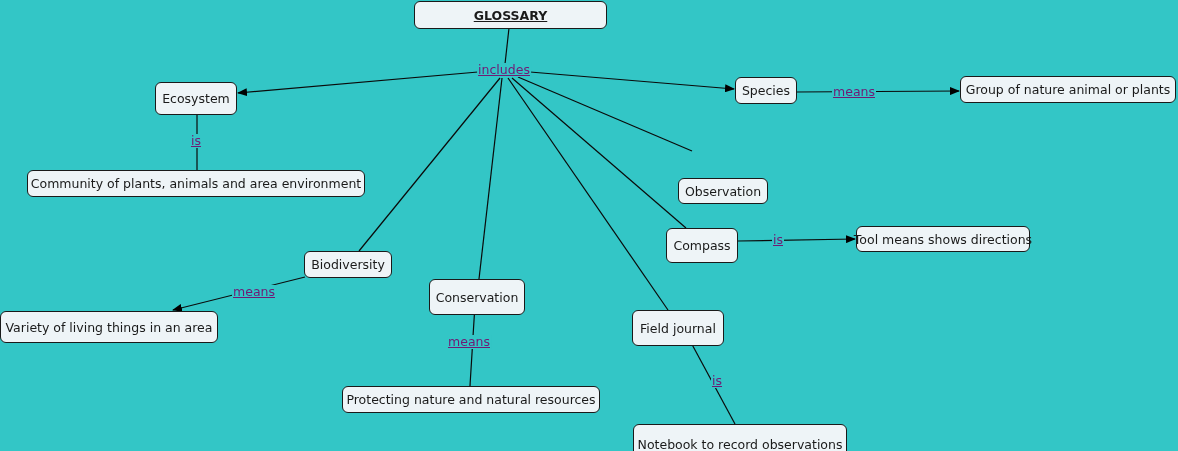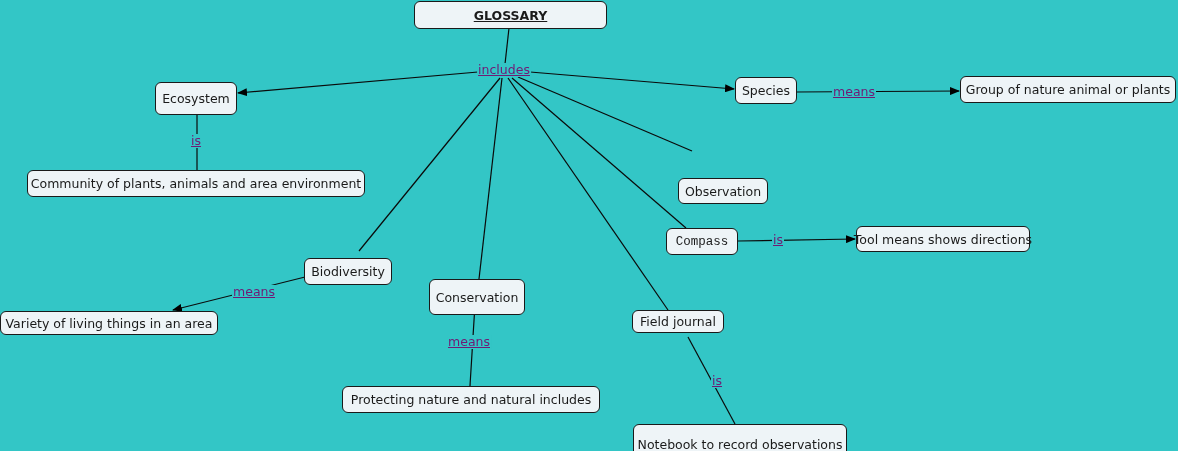--- a/index.html
+++ b/index.html
@@ -73,23 +73,23 @@
 <div class="node root" style="left:414px;top:1px;width:193px;height:28px;">GLOSSARY</div>
 
 <div class="node" style="left:155px;top:82px;width:82px;height:33px;">Ecosystem</div>
 <div class="node" style="left:27px;top:170px;width:338px;height:27px;">Community of plants, animals and area environment</div>
 
 <div class="node" style="left:735px;top:77px;width:62px;height:27px;">Species</div>
 <div class="node" style="left:960px;top:76px;width:216px;height:27px;">Group of nature animal or plants</div>
 
 <div class="node" style="left:678px;top:151px;width:90px;height:26px;margin-top:27px;">Observation</div>
 
-<div class="node" style="left:666px;top:228px;width:72px;height:27px;font-family:Liberation Mono, monospace;">Compass</div>
+<div class="node" style="left:666px;top:228px;width:72px;height:35px;">Compass</div>
 <div class="node" style="left:856px;top:226px;width:174px;height:26px;">Tool means shows directions</div>
 
-<div class="node" style="left:304px;top:258px;width:88px;height:27px;">Biodiversity</div>
-<div class="node" style="left:0px;top:311px;width:218px;height:24px;">Variety of living things in an area</div>
+<div class="node" style="left:304px;top:251px;width:88px;height:27px;">Biodiversity</div>
+<div class="node" style="left:0px;top:311px;width:218px;height:32px;">Variety of living things in an area</div>
 
 <div class="node" style="left:429px;top:279px;width:96px;height:36px;">Conservation</div>
-<div class="node" style="left:342px;top:386px;width:258px;height:27px;">Protecting nature and natural includes</div>
+<div class="node" style="left:342px;top:386px;width:258px;height:27px;">Protecting nature and natural resources</div>
 
-<div class="node" style="left:632px;top:310px;width:92px;height:23px;">Field journal</div>
+<div class="node" style="left:632px;top:310px;width:92px;height:36px;">Field journal</div>
 <div class="node" style="left:633px;top:424px;width:214px;height:40px;">Notebook to record observations</div>
 
 </body></html>

